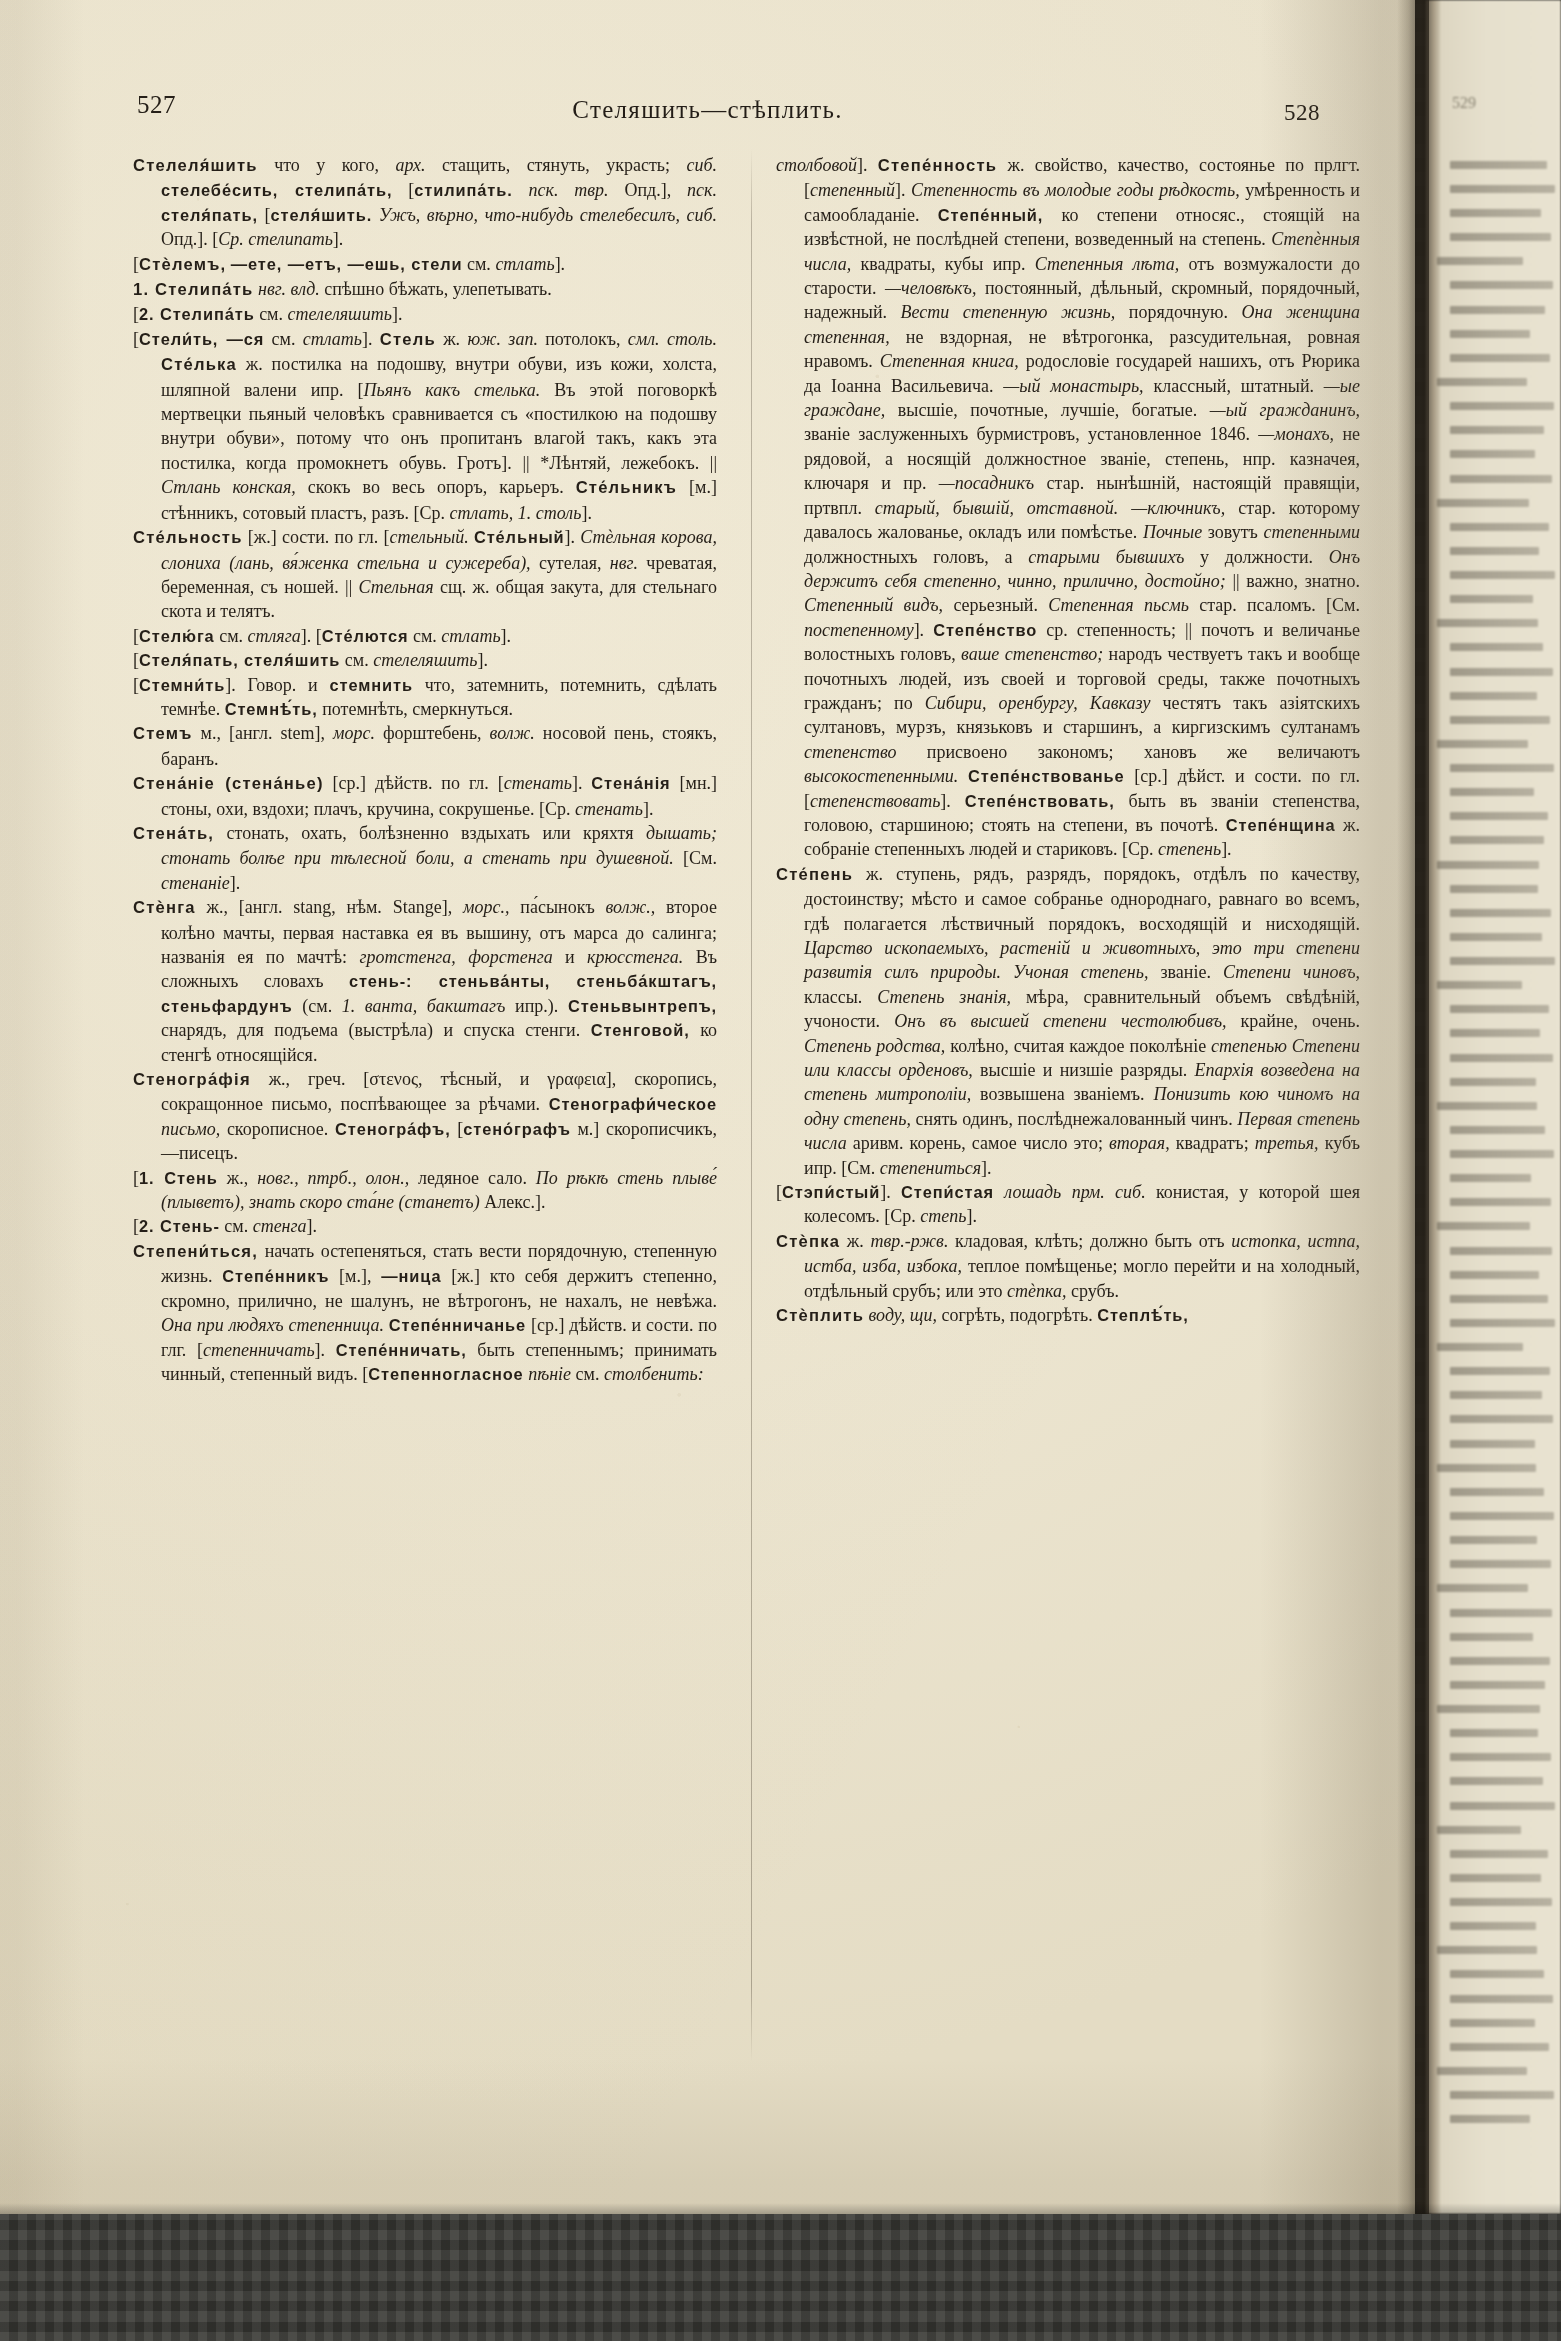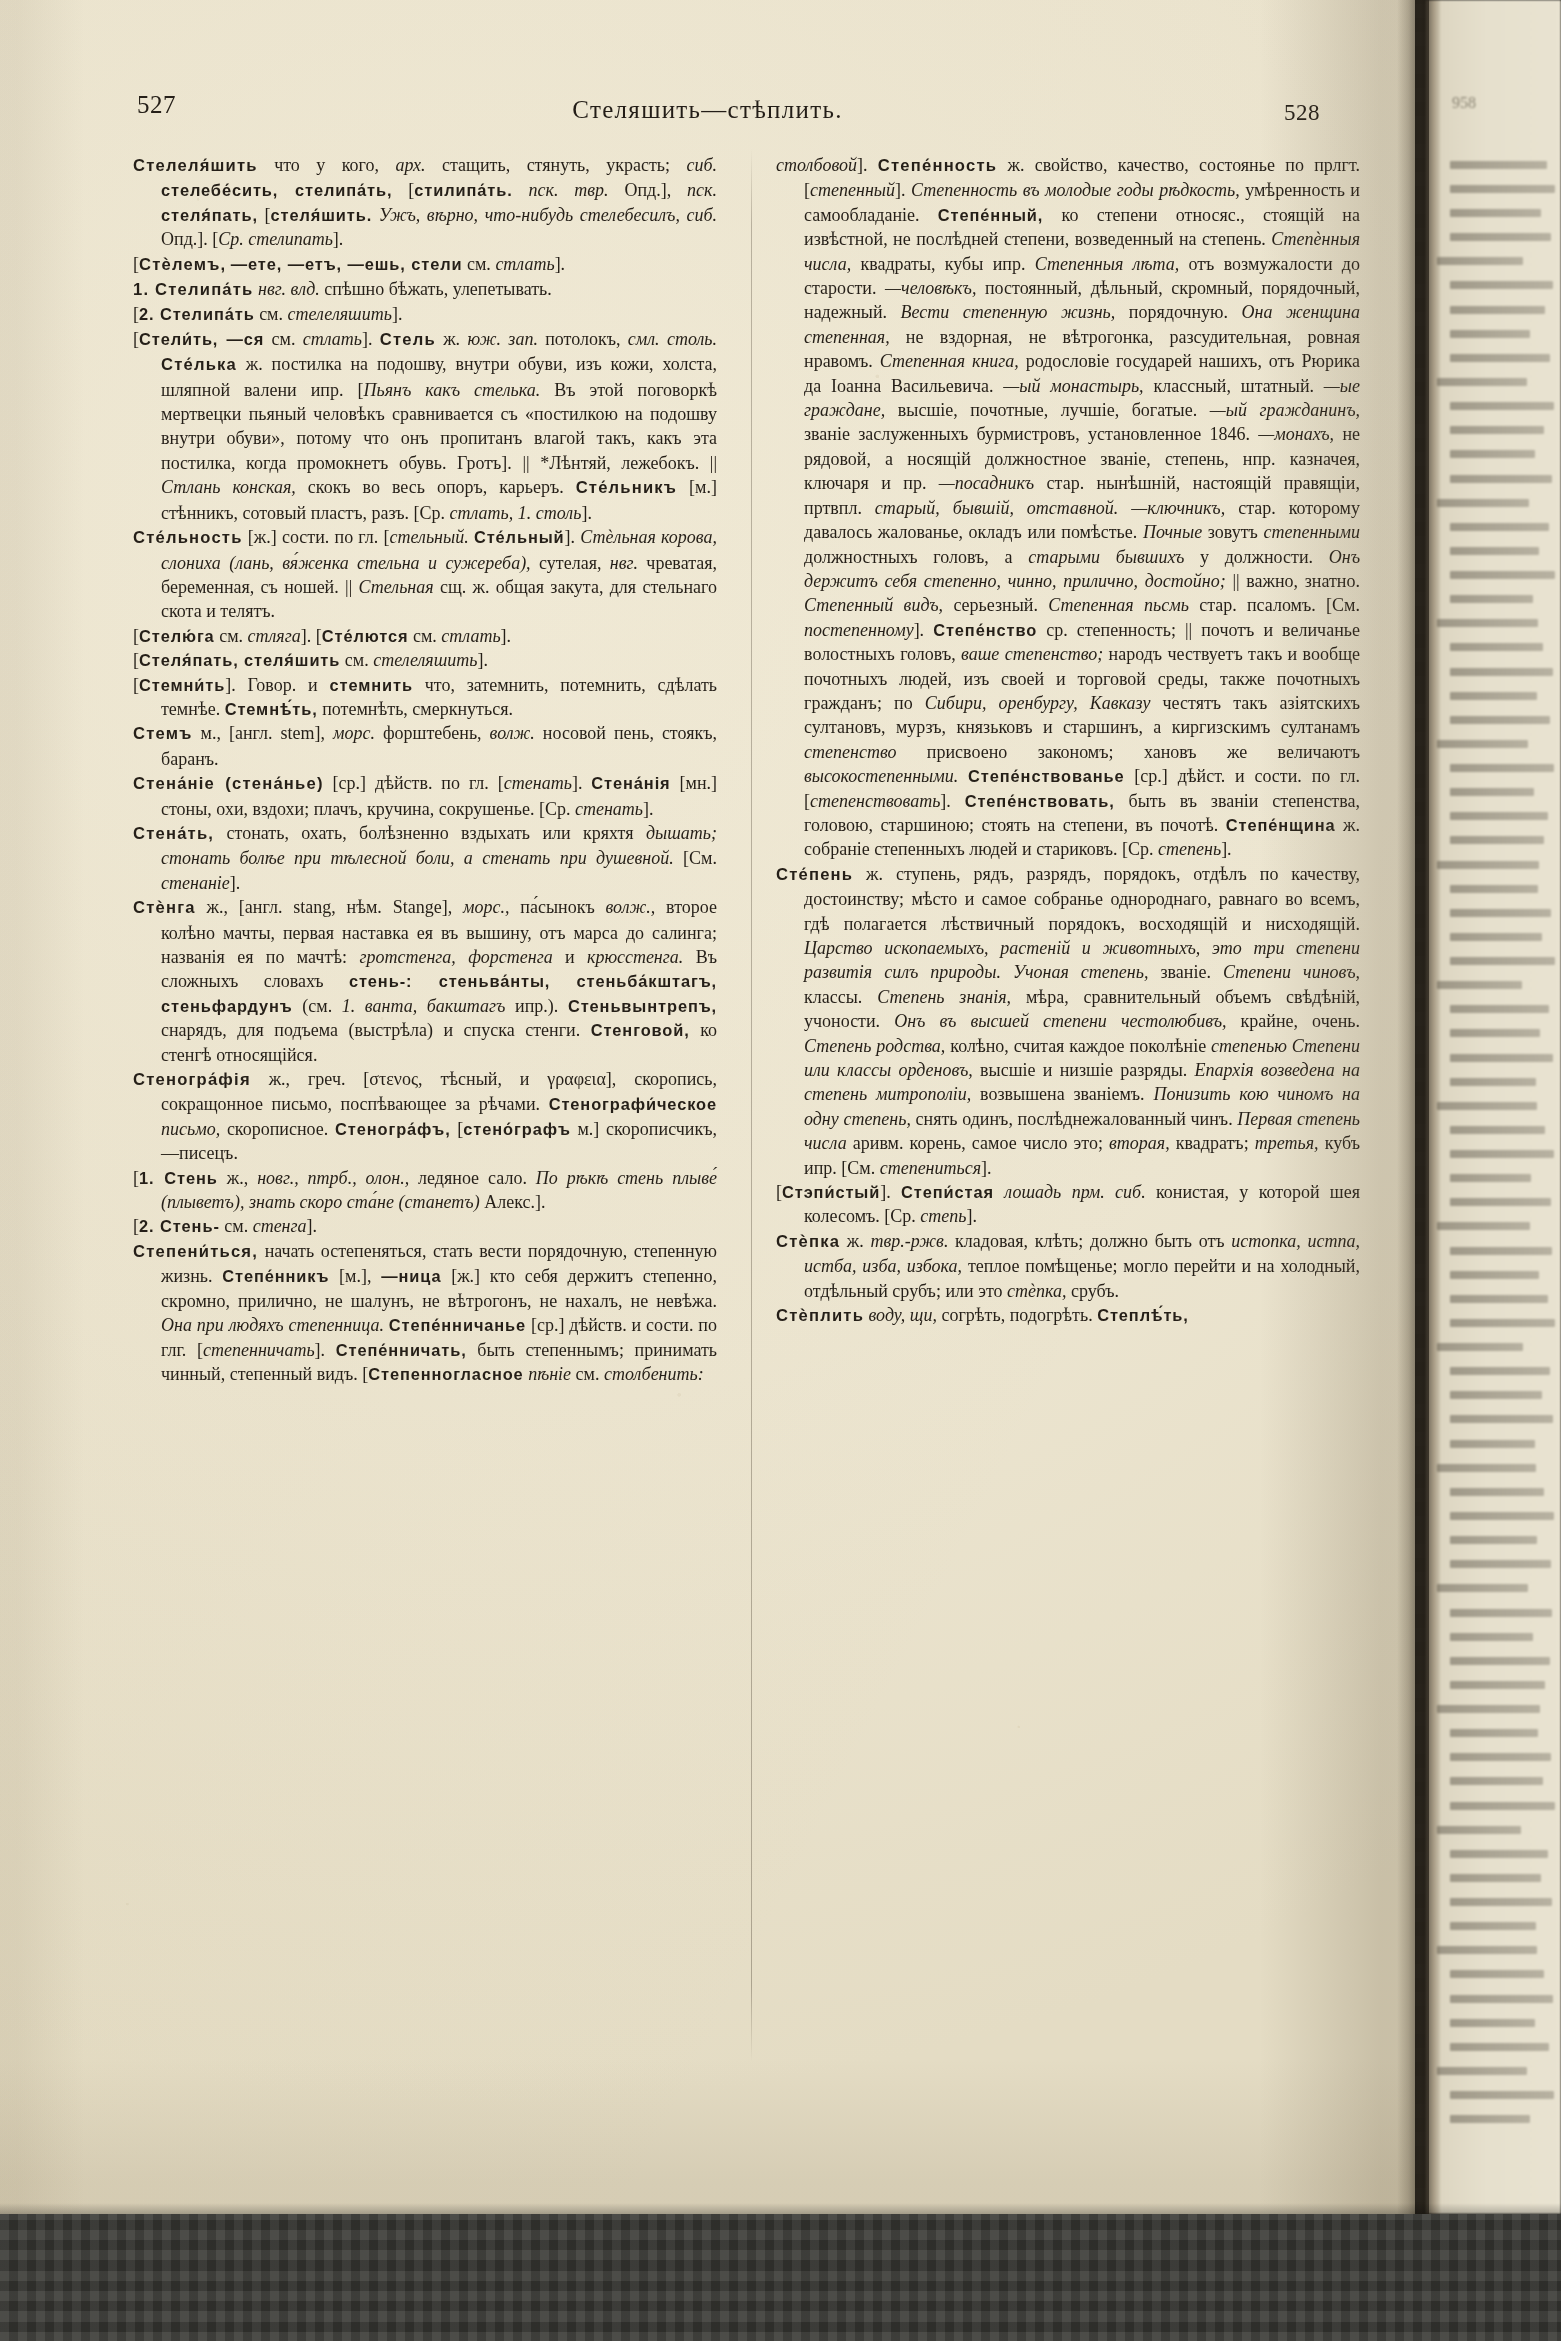--- a/index.html
+++ b/index.html
@@ -93,21 +93,21 @@
 </style>
 </head>
 <body>
 
 <div id="scan">
 
   <div id="backing"></div>
 
   <div id="facing">
     <div class="fgutter"></div>
-    <div class="fpn">958</div>
+    <div class="fpn">529</div>
     <div class="fline" style="top:161px;width:97px"></div>
     <div class="fline" style="top:185px;width:105px"></div>
     <div class="fline" style="top:209px;width:91px"></div>
     <div class="fline" style="top:233px;width:101px"></div>
     <div class="fline" style="top:257px;width:86px;left:10.7px"></div>
     <div class="fline" style="top:281px;width:103px"></div>
     <div class="fline" style="top:306px;width:95px"></div>
     <div class="fline" style="top:330px;width:80px"></div>
     <div class="fline" style="top:354px;width:100px"></div>
     <div class="fline" style="top:378px;width:90px;left:10.7px"></div>

